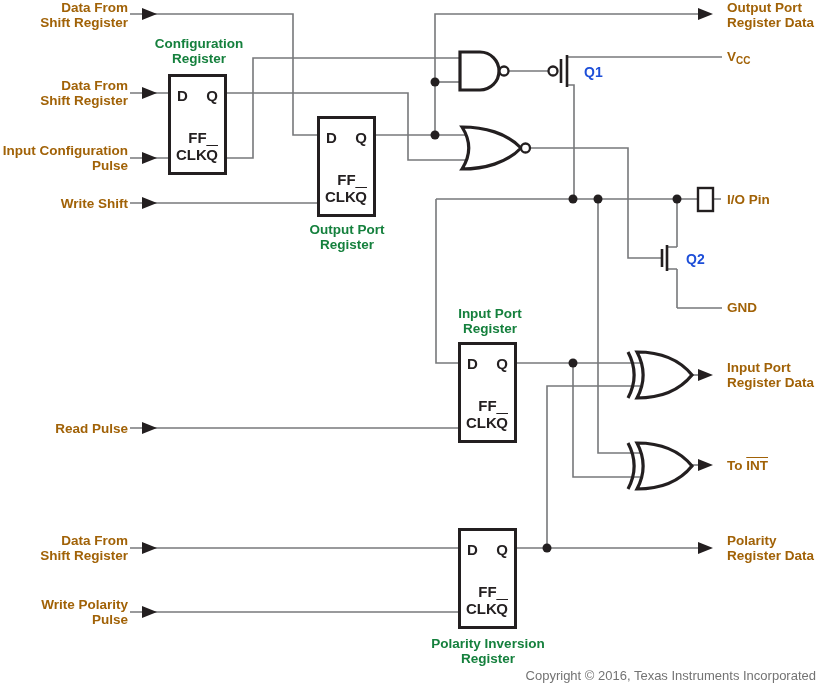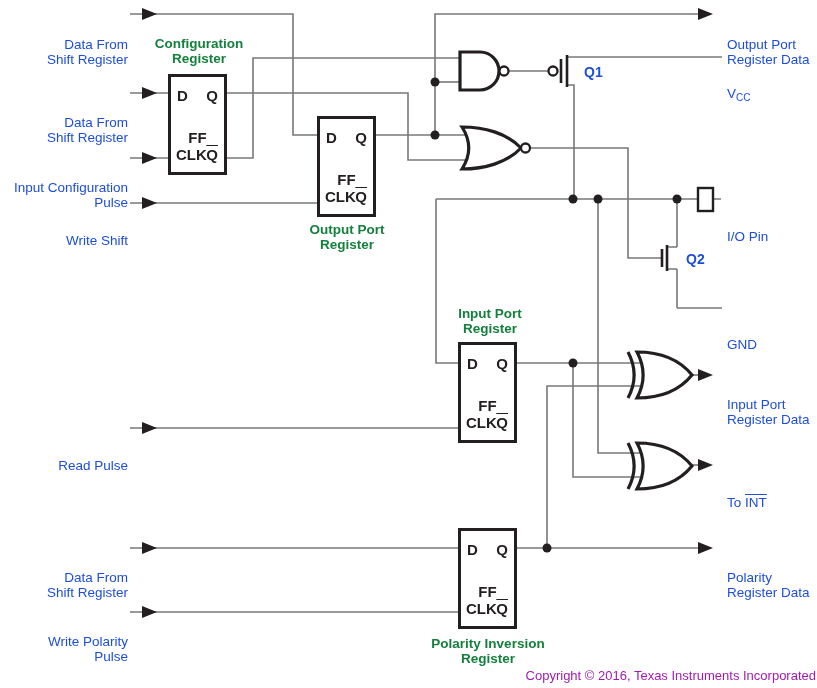--- a/index.html
+++ b/index.html
@@ -1,36 +1,36 @@
 <!DOCTYPE html>
 <html><head>
 <meta charset="utf-8">
 <style>
   html,body{margin:0;padding:0;background:#ffffff;}
   #canvas{
     position:relative;width:817px;height:688px;background:#ffffff;
     font-family:"Liberation Sans", sans-serif;color:#231f20;overflow:hidden;
   }
   svg{position:absolute;left:0;top:0;}
-  .lbl{position:absolute;font-size:13.5px;font-weight:normal;line-height:15px;color:#1d4ed8;margin-top:37px;}
+  .lbl{position:absolute;font-size:13.5px;font-weight:bold;line-height:15px;color:#a16207;}
   .lbl-left{left:0;width:128px;text-align:right;}
   .lbl-right{left:727px;width:95px;text-align:left;}
   .caption{position:absolute;font-size:13.5px;font-weight:bold;line-height:15px;text-align:center;color:#15803d;}
   .ff{position:absolute;width:59px;height:101px;border:3px solid #231f20;background:#ffffff;box-sizing:border-box;}
   .ff span{position:absolute;font-size:15px;font-weight:bold;line-height:15px;color:#231f20;}
   .pin-d{left:6px;top:11px;}
   .pin-q{right:6px;top:11px;}
   .pin-ff{left:0;right:0;top:41px;text-align:center;margin-top:12px;}
   .pin-clk{left:5px;bottom:10px;}
   .pin-qbar{right:6px;bottom:10px;}
   .ovl{text-decoration:overline;}
   .tlabel{position:absolute;font-size:14px;font-weight:bold;color:#1d4ed8;}
   .vcc-sub{font-size:10px;vertical-align:-3px;}
   .copyright{position:absolute;left:400px;top:668px;width:416px;text-align:right;
-    font-size:13px;font-weight:normal;color:#a21caf;}
+    font-size:13px;font-weight:normal;color:#737373;}
 </style>
 </head>
 <body>
 
 <div id="canvas">
 
   <svg width="817" height="688" viewBox="0 0 817 688">
 
     <g stroke="#77787b" stroke-width="1.6" fill="none">
       <path d="M130 14 H293 V135 H317"></path>

